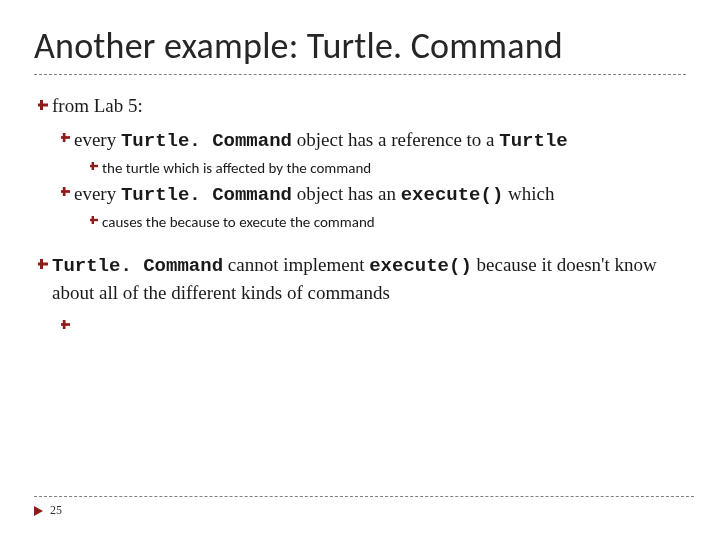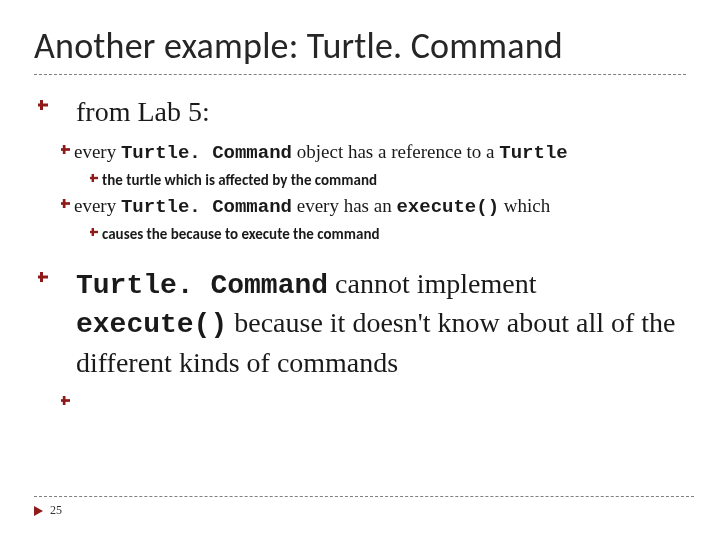--- a/index.html
+++ b/index.html
@@ -28,32 +28,32 @@
     border-top: 1.5px dashed #808080;
     margin-top: 6px;
     margin-bottom: 18px;
   }
   .bullet-l1, .bullet-l2, .bullet-l3 {
     display: flex;
     align-items: flex-start;
   }
   .bullet-l1 { margin-bottom: 8px; }
   .bullet-l2 { margin-left: 22px; margin-bottom: 4px; margin-top: 0;}
-  .bullet-l3 { margin-left: 52px; margin-bottom: 2px; margin-top: 2px; font-weight: bold;}
+  .bullet-l3 { margin-left: 52px; margin-bottom: 2px; margin-top: 2px;}
   .bullet-icon-l1, .bullet-icon-l2, .bullet-icon-l3 {
     flex: 0 0 auto;
     display: inline-flex;
     align-items: center;
     justify-content: center;
     color: #8f1a1a;
   }
   .bullet-icon-l1 { width: 18px; margin-top: 7px; }
   .bullet-icon-l2 { width: 18px; margin-top: 6px; }
   .bullet-icon-l3 { width: 16px; margin-top: 4px; }
-  .bullet-text-l1 { font-size: 28px; line-height: 1.35; margin-left: 24px; }
+  .bullet-text-l1 { font-size: 19px; line-height: 1.35; }
   .bullet-text-l2 { font-size: 19px; line-height: 1.35; font-family: Calibri, Arial, sans-serif;}
   .bullet-text-l3 { font-size: 15px; line-height: 1.35; font-family: Calibri, Arial, sans-serif;}
   .content-body .bullet-text-l2 { font-family: Georgia, 'Times New Roman', serif; }
   .code { font-family: Consolas, 'Courier New', monospace; font-weight: bold; }
   .spacer { height: 18px; }
   .footer {
     position: absolute;
     left: 34px;
     right: 26px;
     bottom: 22px;
@@ -120,21 +120,21 @@
     </div>
 
     <div class="bullet-l2">
       <span class="bullet-icon-l2">
         <svg width="9" height="9" viewBox="0 0 10 10">
             <rect x="2" y="0" width="3" height="10" fill="currentColor"></rect>
             <rect x="0" y="3.5" width="10" height="3" fill="currentColor"></rect>
           </svg>
       </span>
       <span class="bullet-text-l2">
-        <span>every </span><span class="code">Turtle. Command</span><span> every has an </span><span class="code">execute()</span><span> which</span>
+        <span>every </span><span class="code">Turtle. Command</span><span> object has an </span><span class="code">execute()</span><span> which</span>
       </span>
     </div>
 
     <div class="bullet-l3">
       <span class="bullet-icon-l3">
         <svg width="8" height="8" viewBox="0 0 10 10">
             <rect x="2" y="0" width="3" height="10" fill="currentColor"></rect>
             <rect x="0" y="3.5" width="10" height="3" fill="currentColor"></rect>
           </svg>
       </span>

